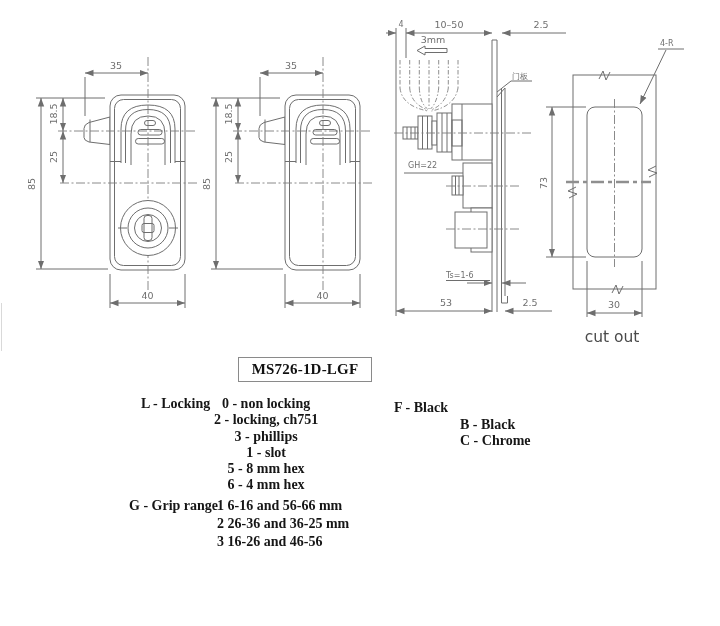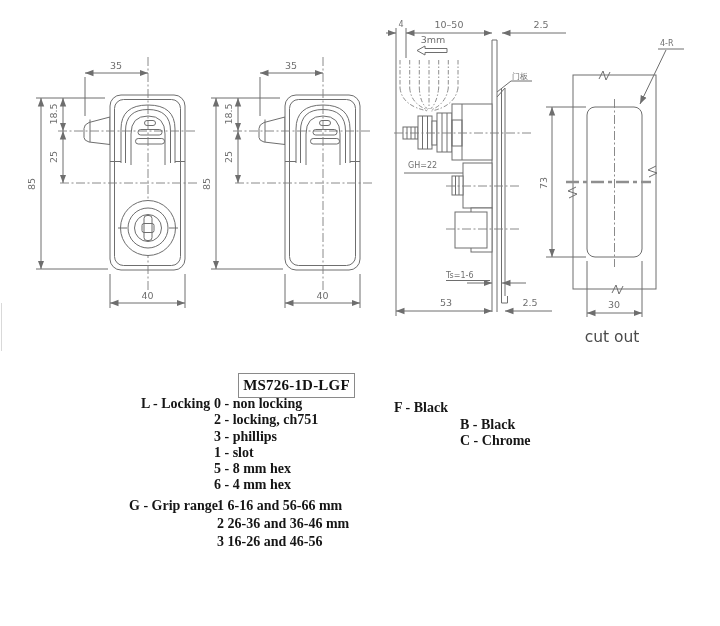--- a/index.html
+++ b/index.html
@@ -219,37 +219,37 @@
 
       <text class="dts" x="660" y="46">4-R</text>
       <line class="ln" x1="658" y1="49" x2="684" y2="49"></line>
       <line class="ln" x1="666" y1="50" x2="640" y2="104" marker-end="url(#ae)"></line>
 
       <text class="cap mid" x="612" y="342">cut out</text>
     </g>
   </svg>
 
   
-  <div class="abs titlebox" style="left:238px;top:357px;width:117px;height:25px;margin-top:16px;">MS726-1D-LGF</div>
+  <div class="abs titlebox" style="left:238px;top:357px;width:134px;height:25px;">MS726-1D-LGF</div>
 
   
   <div class="abs lg" style="left:129px;top:396px;margin-left:12px;">L - Locking</div>
-  <div class="abs lg optcol" style="left:214px;top:396px;">
+  <div class="abs lg optcol" style="left:214px;top:396px;text-align:center;">
     <div>0 - non locking</div>
     <div>2 - locking, ch751</div>
     <div>3 - phillips</div>
     <div>1 - slot</div>
     <div>5 - 8 mm hex</div>
     <div>6 - 4 mm hex</div>
   </div>
 
   <div class="abs lg" style="left:129px;top:498px;">G - Grip range</div>
   <div class="abs lg gripcol" style="left:217px;top:497px;">
     <div><span>1</span>&nbsp;<span class="u">6-16 and 56-66 mm</span></div>
-    <div><span>2</span>&nbsp;<span class="u">26-36 and 36-46 mm</span></div>
+    <div><span>2</span>&nbsp;<span class="u">26-36 and 36-25 mm</span></div>
     <div><span>3</span>&nbsp;<span class="u">16-26 and 46-56</span></div>
   </div>
 
   <div class="abs lg" style="left:394px;top:400px;">F - Black</div>
   <div class="abs lg fincol" style="left:448px;top:417px;">
     <div>B - Black</div>
     <div>C - Chrome</div>
   </div>
 </div>
 

